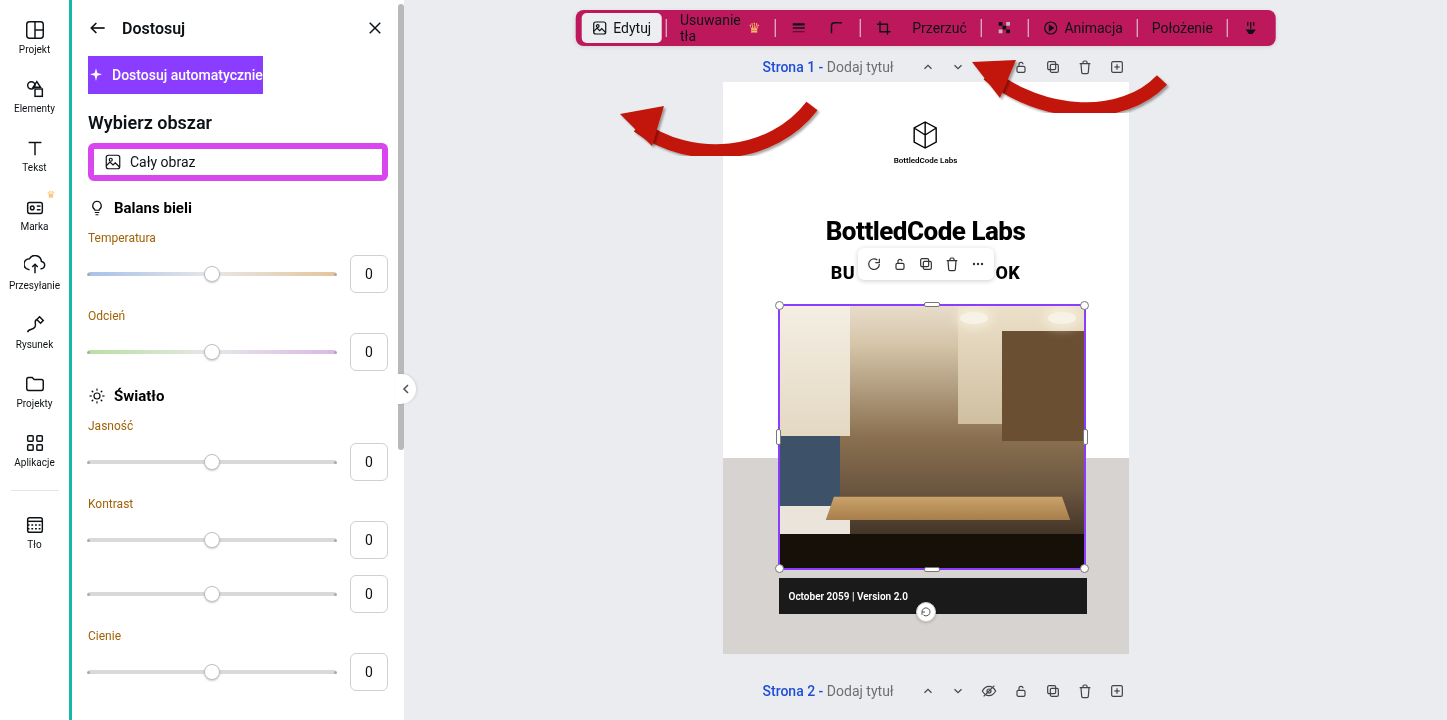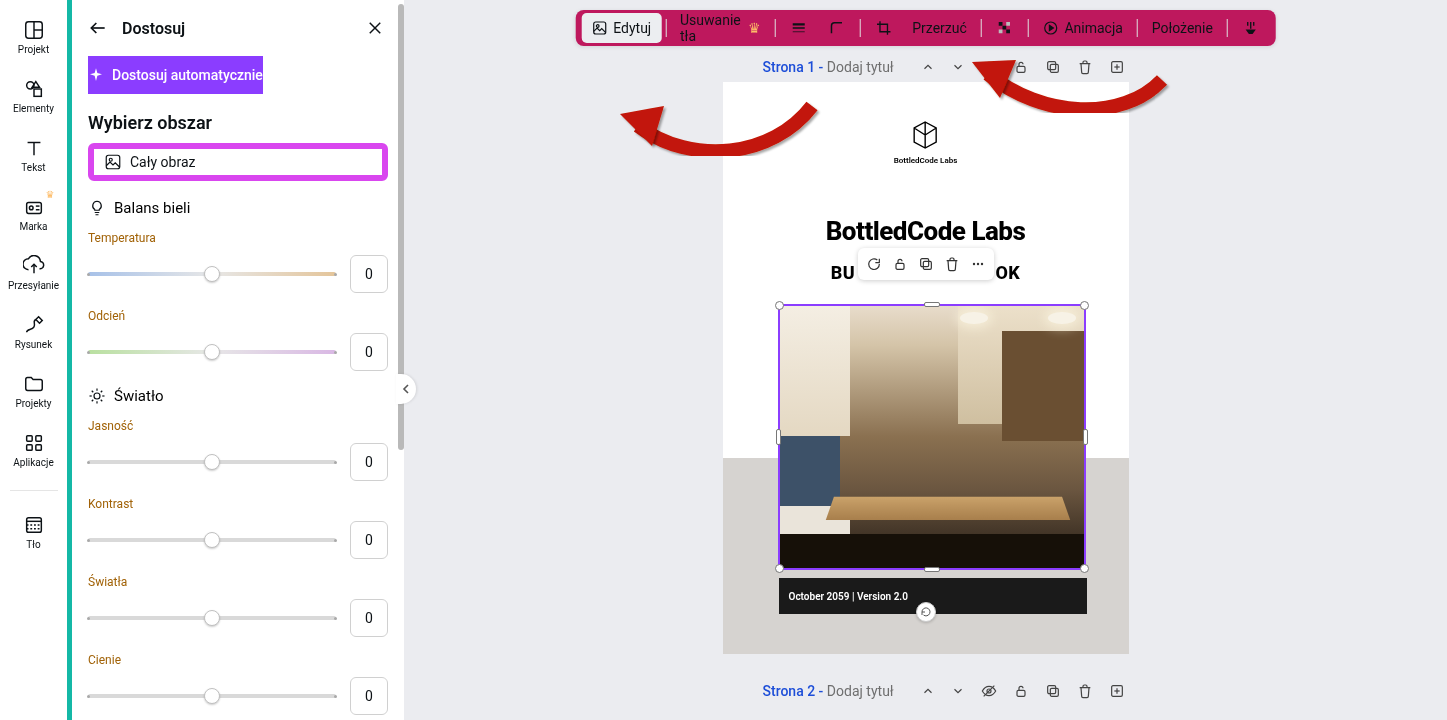--- a/index.html
+++ b/index.html
@@ -1,18 +1,18 @@
 <!DOCTYPE html>
 <html><head>
 <meta charset="utf-8">
 <style>
   * { box-sizing: border-box; margin: 0; padding: 0; font-family: -apple-system, BlinkMacSystemFont, "Segoe UI", Roboto, sans-serif; }
   body { width: 1447px; height: 720px; background: #ebecf0; overflow: hidden; display: flex; }
   
-  .left-rail { width: 72px; background: #fff; display: flex; flex-direction: column; align-items: center; padding-top: 14px; gap: 14px; border-right: 5px solid #14b8a6; }
+  .left-rail { width: 72px; background: #fff; display: flex; flex-direction: column; align-items: center; padding-top: 14px; gap: 14px; border-right: 3px solid #14b8a6; }
   .rail-item { display: flex; flex-direction: column; align-items: center; gap: 2px; cursor: pointer; padding: 4px 2px; width: 100%; }
   .rail-item .icon { height: 24px; display: flex; align-items: center; justify-content: center; color: #0d1216; position: relative; }
   .rail-item .label { font-size: 10px; color: #0d1216; text-align: center; }
   .rail-sep { border-top: 1px solid #e5e5e5; width: 48px; margin: 4px 0; }
   .crown { position: absolute; top: -6px; right: -10px; font-size: 10px; color: #fdbc68; }
   
   .panel { width: 332px; background: #fff; display: flex; flex-direction: column; padding: 0; position: relative; }
   .panel-scroll { overflow-y: auto; flex: 1; padding-bottom: 12px; }
   .panel-scroll::-webkit-scrollbar { width: 6px; }
   .panel-scroll::-webkit-scrollbar-thumb { background: #c0c0c0; border-radius: 3px; }
@@ -20,21 +20,21 @@
   .panel-header .back { cursor: pointer; padding: 4px; }
   .panel-title { font-size: 16px; font-weight: 600; flex: 1; color: #0d1216; }
   .panel-header .close { cursor: pointer; padding: 4px; }
   
   .auto-btn { margin: 0 16px 18px; height: 38px; background: #8b3dff; color: #fff; border: none; border-radius: 0; font-size: 14px; font-weight: 500; display: flex; align-items: center; justify-content: center; gap: 8px; cursor: pointer; }
   
   .section-label { padding: 0 16px; font-size: 18px; font-weight: 600; color: #0d1216; margin-bottom: 10px; }
   .area-select { margin: 0 16px 18px; border: 6px solid #d946ef; border-radius: 6px; height: 38px; display: flex; align-items: center; padding: 0 10px; gap: 8px; cursor: pointer; }
   .area-select span { font-size: 14px; color: #0d1216; }
   
-  .group-title { display: flex; align-items: center; gap: 8px; padding: 0 16px; margin: 6px 0 14px; font-size: 15px; font-weight: 400; }
+  .group-title { display: flex; align-items: center; gap: 8px; padding: 0 16px; margin: 6px 0 14px; font-size: 15px; font-weight: 700; }
   
   .slider-row { padding: 0 16px; margin-bottom: 16px; }
   .slider-label { font-size: 12px; color: #a16207; margin-bottom: 10px; }
   .slider-group { display: flex; align-items: center; gap: 14px; }
   .track { position: relative; flex: 1; height: 4px; border-radius: 2px; background: #d9d9d9; }
   .track.temp { background: linear-gradient(to right, #a7c1e8, #e7e7e7 50%, #e4c59a); }
   .track.tint { background: linear-gradient(to right, #b9e0a0, #e7e7e7 50%, #d9b8e4); }
   .track::before, .track::after { content: ''; position: absolute; width: 3px; height: 3px; background: #a9a9a9; border-radius: 50%; top: 0.5px; }
   .track::before { left: -1px; }
   .track::after { right: -1px; }
@@ -302,21 +302,20 @@
     <div class="slider-label">Kontrast</div>
     <div class="slider-group">
       <div class="track">
             <div class="thumb" style="left:50%"></div>
           </div>
       <div class="value-box">0</div>
     </div>
   </div>
 
   <div class="slider-row">
-    <div class="slider-label">Światła</div>
     <div class="slider-group">
       <div class="track">
             <div class="thumb" style="left:50%"></div>
           </div>
       <div class="value-box">0</div>
     </div>
   </div>
 
   <div class="slider-row">
     <div class="slider-label">Cienie</div>

